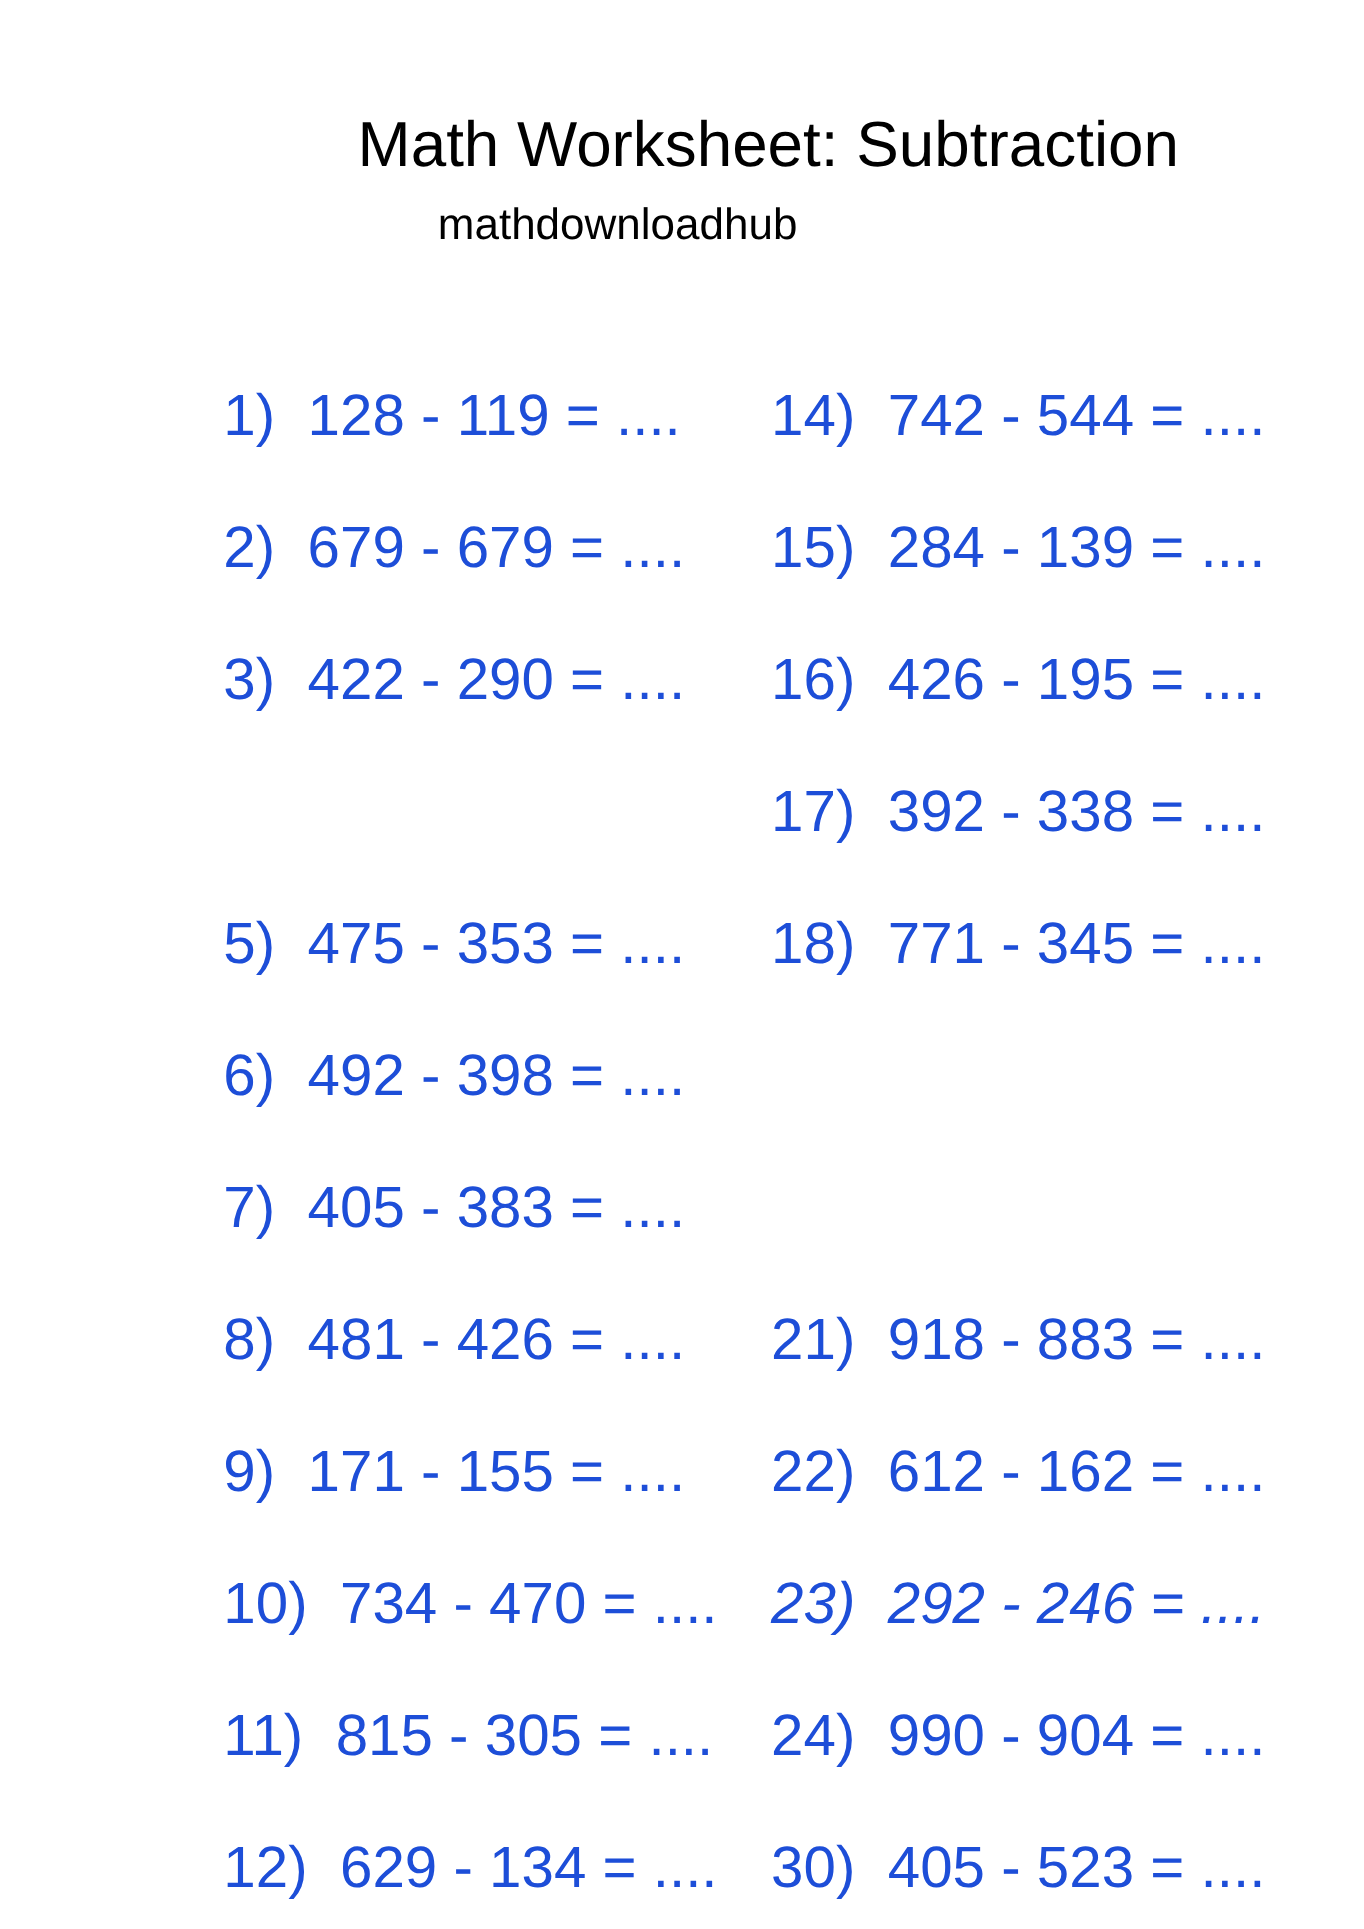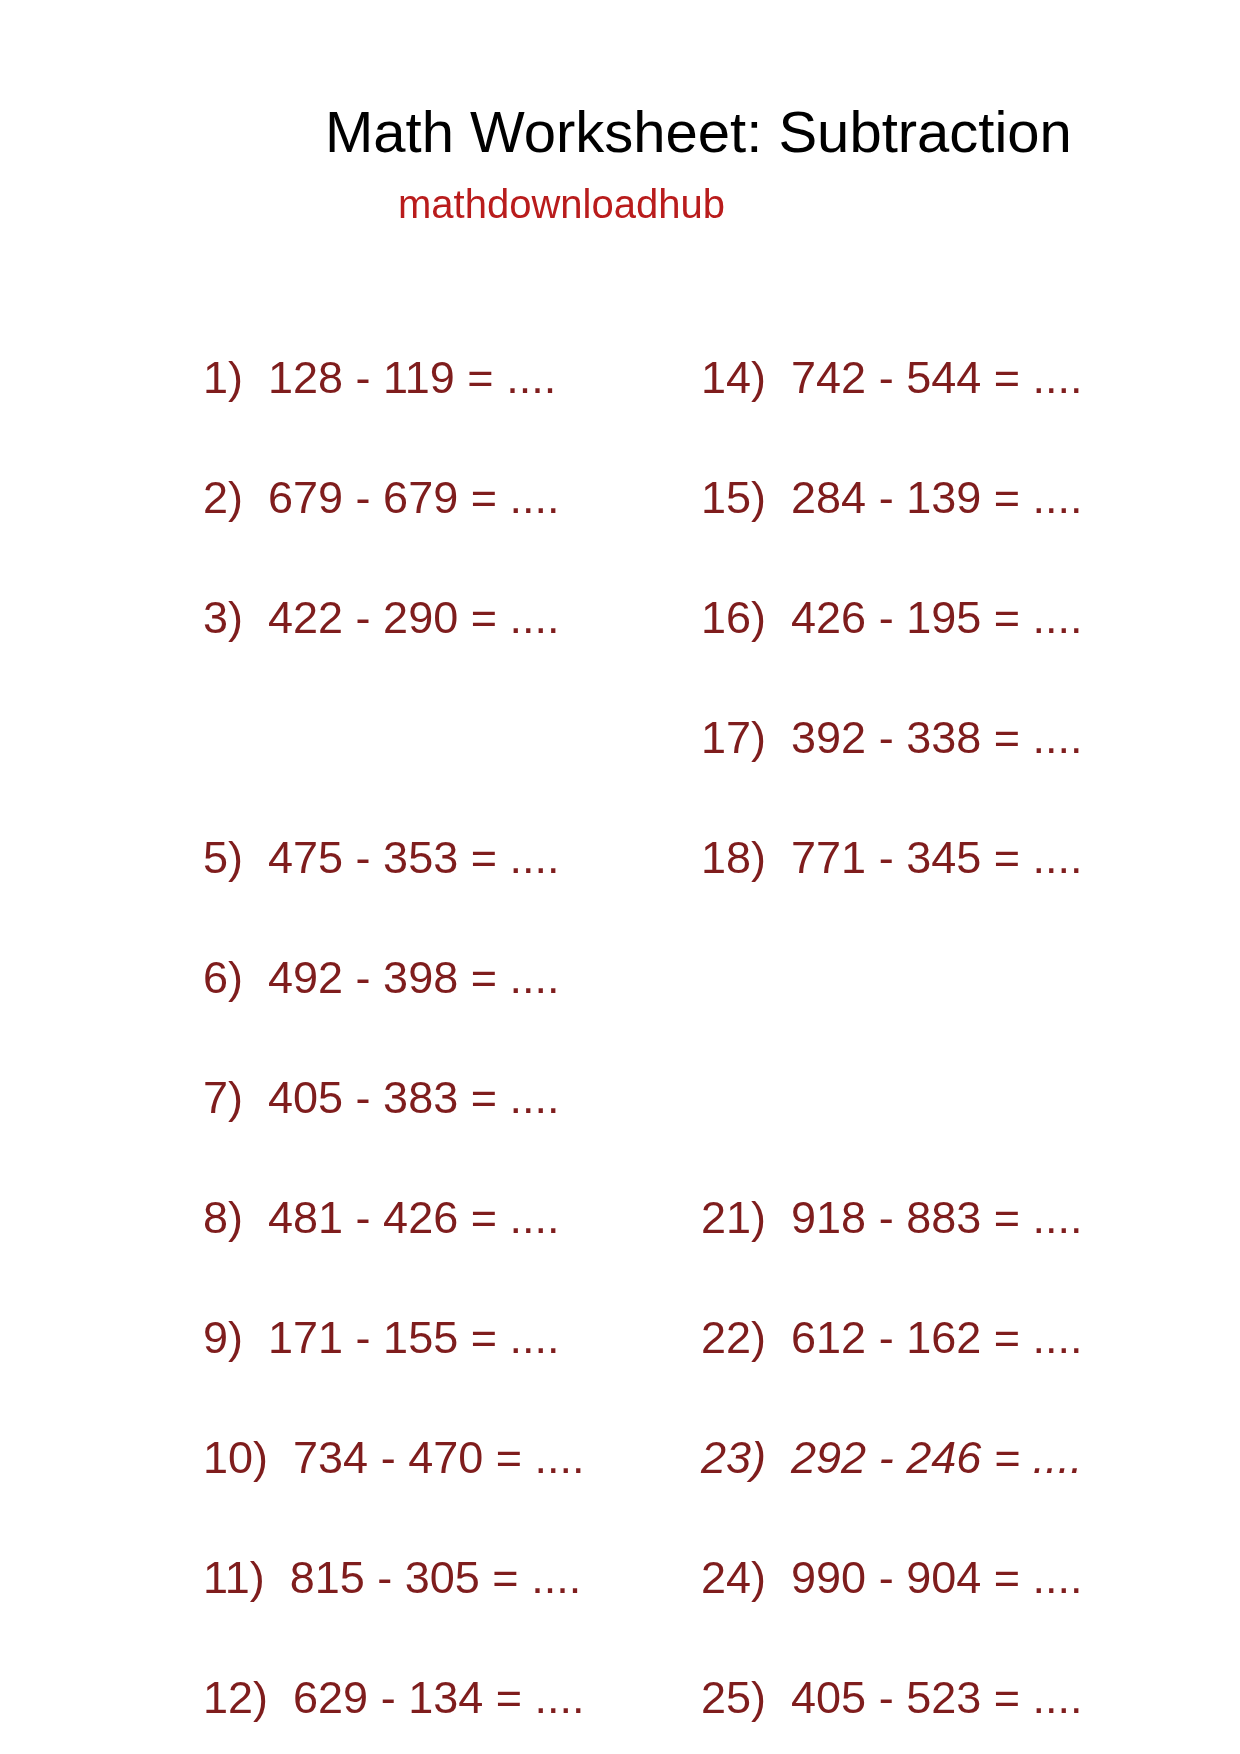--- a/index.html
+++ b/index.html
@@ -31,34 +31,34 @@
     white-space: nowrap;
     color: #000000;
   }
   .subtitle {
     position: absolute;
     left: 398px;
     top: 181px;
     font-size: 40px;
     line-height: 46px;
     white-space: nowrap;
-    color: #b91c1c;
+    color: #000000;
   }
   .problems {
     position: absolute;
     left: 0; top: 0;
     width: 1240px;
     height: 1754px;
   }
   .problem {
     position: absolute;
-    font-size: 45px;
+    font-size: 53px;
     line-height: 52px;
     white-space: pre;
-    color: #7f1d1d;
+    color: #1d4ed8;
   }
   .problem .num { }
   .problem .expr { }
 </style>
 </head>
 <body>
 
 <div class="page">
   <div class="title">Math Worksheet: Subtraction</div>
   <div class="subtitle">mathdownloadhub</div>
@@ -77,15 +77,15 @@
       <div class="problem" style="left: 203px; top: 1672px;"><span class="num">12)</span><span>  </span><span class="expr">629 - 134 = ....</span></div>
       <div class="problem" style="left: 701px; top: 352px;"><span class="num">14)</span><span>  </span><span class="expr">742 - 544 = ....</span></div>
       <div class="problem" style="left: 701px; top: 472px;"><span class="num">15)</span><span>  </span><span class="expr">284 - 139 = ....</span></div>
       <div class="problem" style="left: 701px; top: 592px;"><span class="num">16)</span><span>  </span><span class="expr">426 - 195 = ....</span></div>
       <div class="problem" style="left: 701px; top: 712px;"><span class="num">17)</span><span>  </span><span class="expr">392 - 338 = ....</span></div>
       <div class="problem" style="left: 701px; top: 832px;"><span class="num">18)</span><span>  </span><span class="expr">771 - 345 = ....</span></div>
       <div class="problem" style="left: 701px; top: 1192px;"><span class="num">21)</span><span>  </span><span class="expr">918 - 883 = ....</span></div>
       <div class="problem" style="left: 701px; top: 1312px;"><span class="num">22)</span><span>  </span><span class="expr">612 - 162 = ....</span></div>
       <div class="problem" style="left: 701px; top: 1432px; font-style: italic;"><span class="num">23)</span><span>  </span><span class="expr">292 - 246 = ....</span></div>
       <div class="problem" style="left: 701px; top: 1552px;"><span class="num">24)</span><span>  </span><span class="expr">990 - 904 = ....</span></div>
-      <div class="problem" style="left: 701px; top: 1672px;"><span class="num">25)</span><span>  </span><span class="expr">405 - 523 = ....</span></div>
+      <div class="problem" style="left: 701px; top: 1672px;"><span class="num">30)</span><span>  </span><span class="expr">405 - 523 = ....</span></div>
     </div>
 </div>
 
 </body></html>

